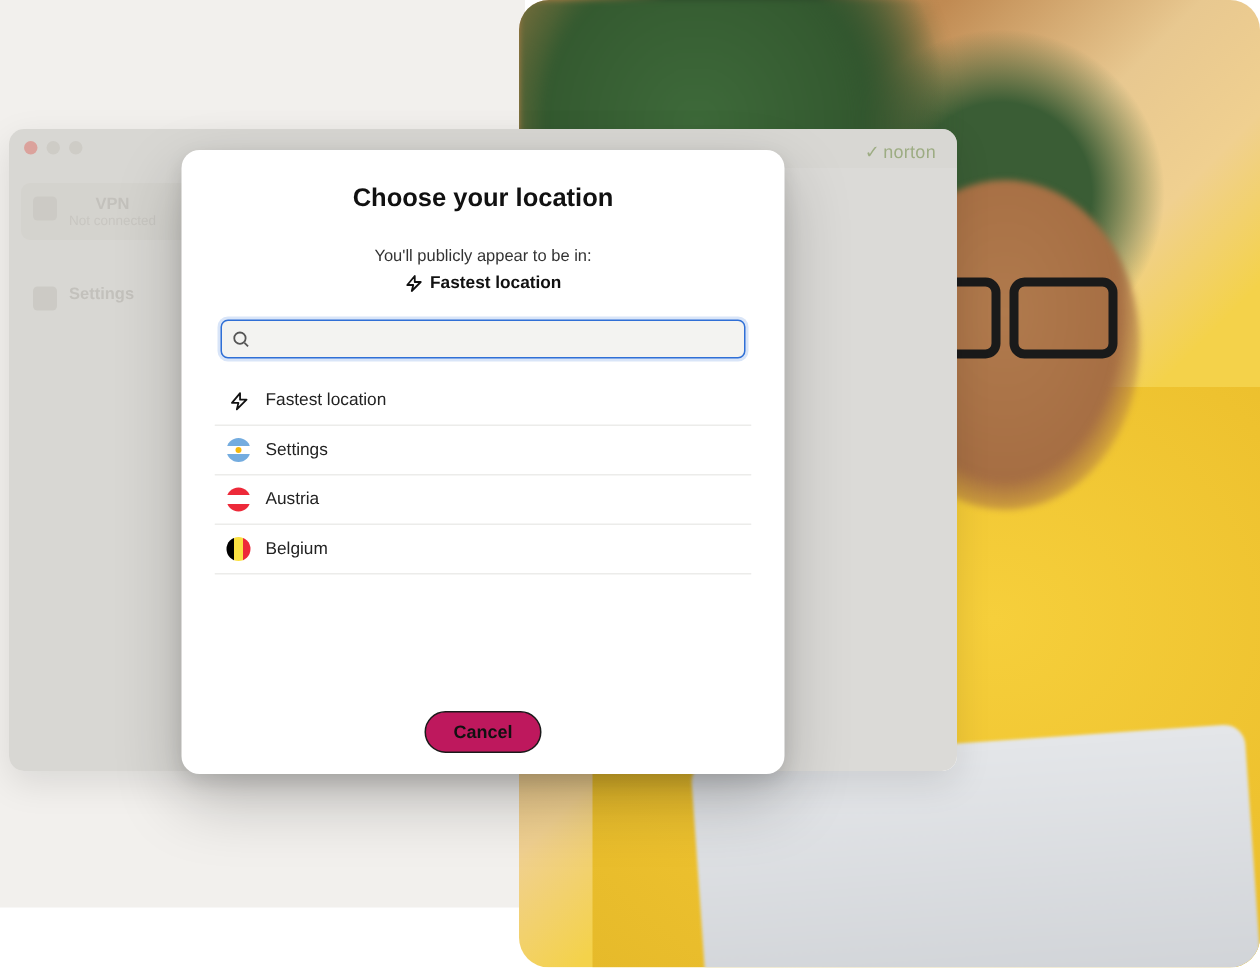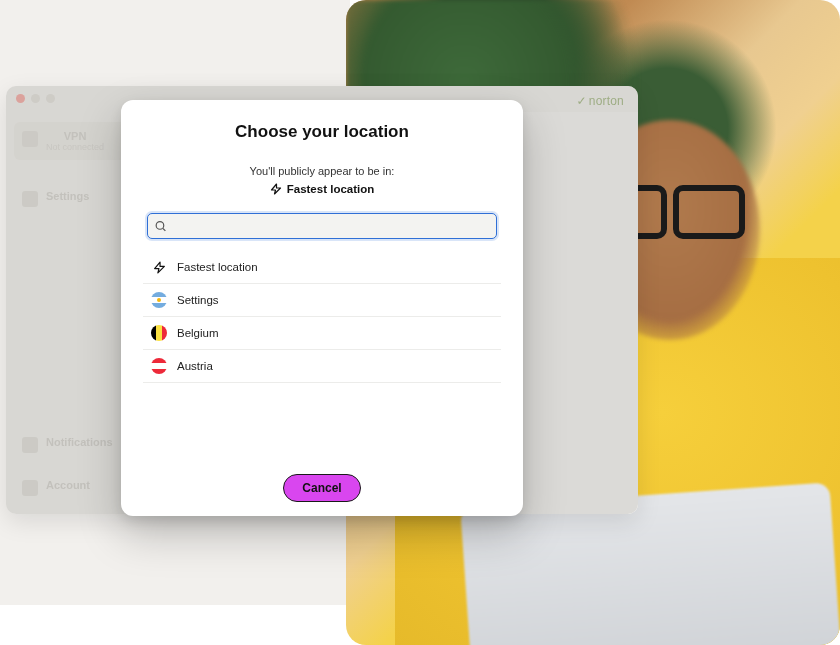--- a/index.html
+++ b/index.html
@@ -140,21 +140,21 @@
   .row .flag, .row .bolt-wrap {
     width: 16px; height: 16px; border-radius: 50%; flex: none;
     display: flex; align-items: center; justify-content: center;
   }
   .row .bolt-wrap svg { width: 13px; height: 13px; }
 
   .cancel-wrap { display: flex; justify-content: center; padding-top: 10px; }
   .cancel-btn {
     min-width: 78px; height: 28px; padding: 0 18px;
     border: 1.5px solid #1a1a1a; border-radius: 16px;
-    background: #d946ef; font-size: 12px; font-weight: 600; color: #111;
+    background: #be185d; font-size: 12px; font-weight: 600; color: #111;
     cursor: pointer;
   }
 
   
   .flag.al { background: #d00a26; position: relative; }
   .flag.al::after { content: ""; position: absolute; left: 50%; top: 50%; width: 7px; height: 7px; background: #000; transform: translate(-50%,-50%); clip-path: polygon(50% 0,62% 28%,95% 30%,70% 52%,80% 88%,50% 68%,20% 88%,30% 52%,5% 30%,38% 28%); }
   .flag.ar { background: linear-gradient(#74acdf 0 33%, #ffffff 33% 67%, #74acdf 67% 100%); position: relative; }
   .flag.ar::after { content: ""; position: absolute; left: 50%; top: 50%; width: 4px; height: 4px; background: #f5b80c; border-radius: 50%; transform: translate(-50%,-50%); }
   .flag.au { background: #012169; position: relative; overflow: hidden; }
   .flag.au::before { content: ""; position: absolute; left: 0; top: 0; width: 9px; height: 8px; background:
@@ -203,34 +203,20 @@
         <div class="sub">Not connected</div>
       </div>
     </div>
     <div class="side-item">
       <div class="sqicon"></div>
       <div class="txt">
         <div class="label">Settings</div>
       </div>
     </div>
 
-    <div class="side-bottom">
-      <div class="side-item">
-        <div class="sqicon"></div>
-        <div class="txt">
-          <div class="label">Notifications</div>
-        </div>
-      </div>
-      <div class="side-item">
-        <div class="sqicon"></div>
-        <div class="txt">
-          <div class="label">Account</div>
-        </div>
-      </div>
-    </div>
   </div>
 
   <div class="main-area"></div>
 </div>
 
 <div class="modal">
   <h2>Choose your location</h2>
   <div class="subtitle">You'll publicly appear to be in:</div>
   <div class="current">
     <span class="bolt">
@@ -259,25 +245,25 @@
           </svg>
       </span>
       <span>Fastest location</span>
     </div>
 
     <div class="row">
       <span class="flag ar"></span>
       <span>Settings</span>
     </div>
     <div class="row">
+      <span class="flag at"></span>
+      <span>Austria</span>
+    </div>
+    <div class="row">
       <span class="flag be"></span>
       <span>Belgium</span>
     </div>
-    <div class="row">
-      <span class="flag at"></span>
-      <span>Austria</span>
-    </div>
   </div>
 
   <div class="cancel-wrap">
     <button class="cancel-btn">Cancel</button>
   </div>
 </div>
 
 </body></html>

